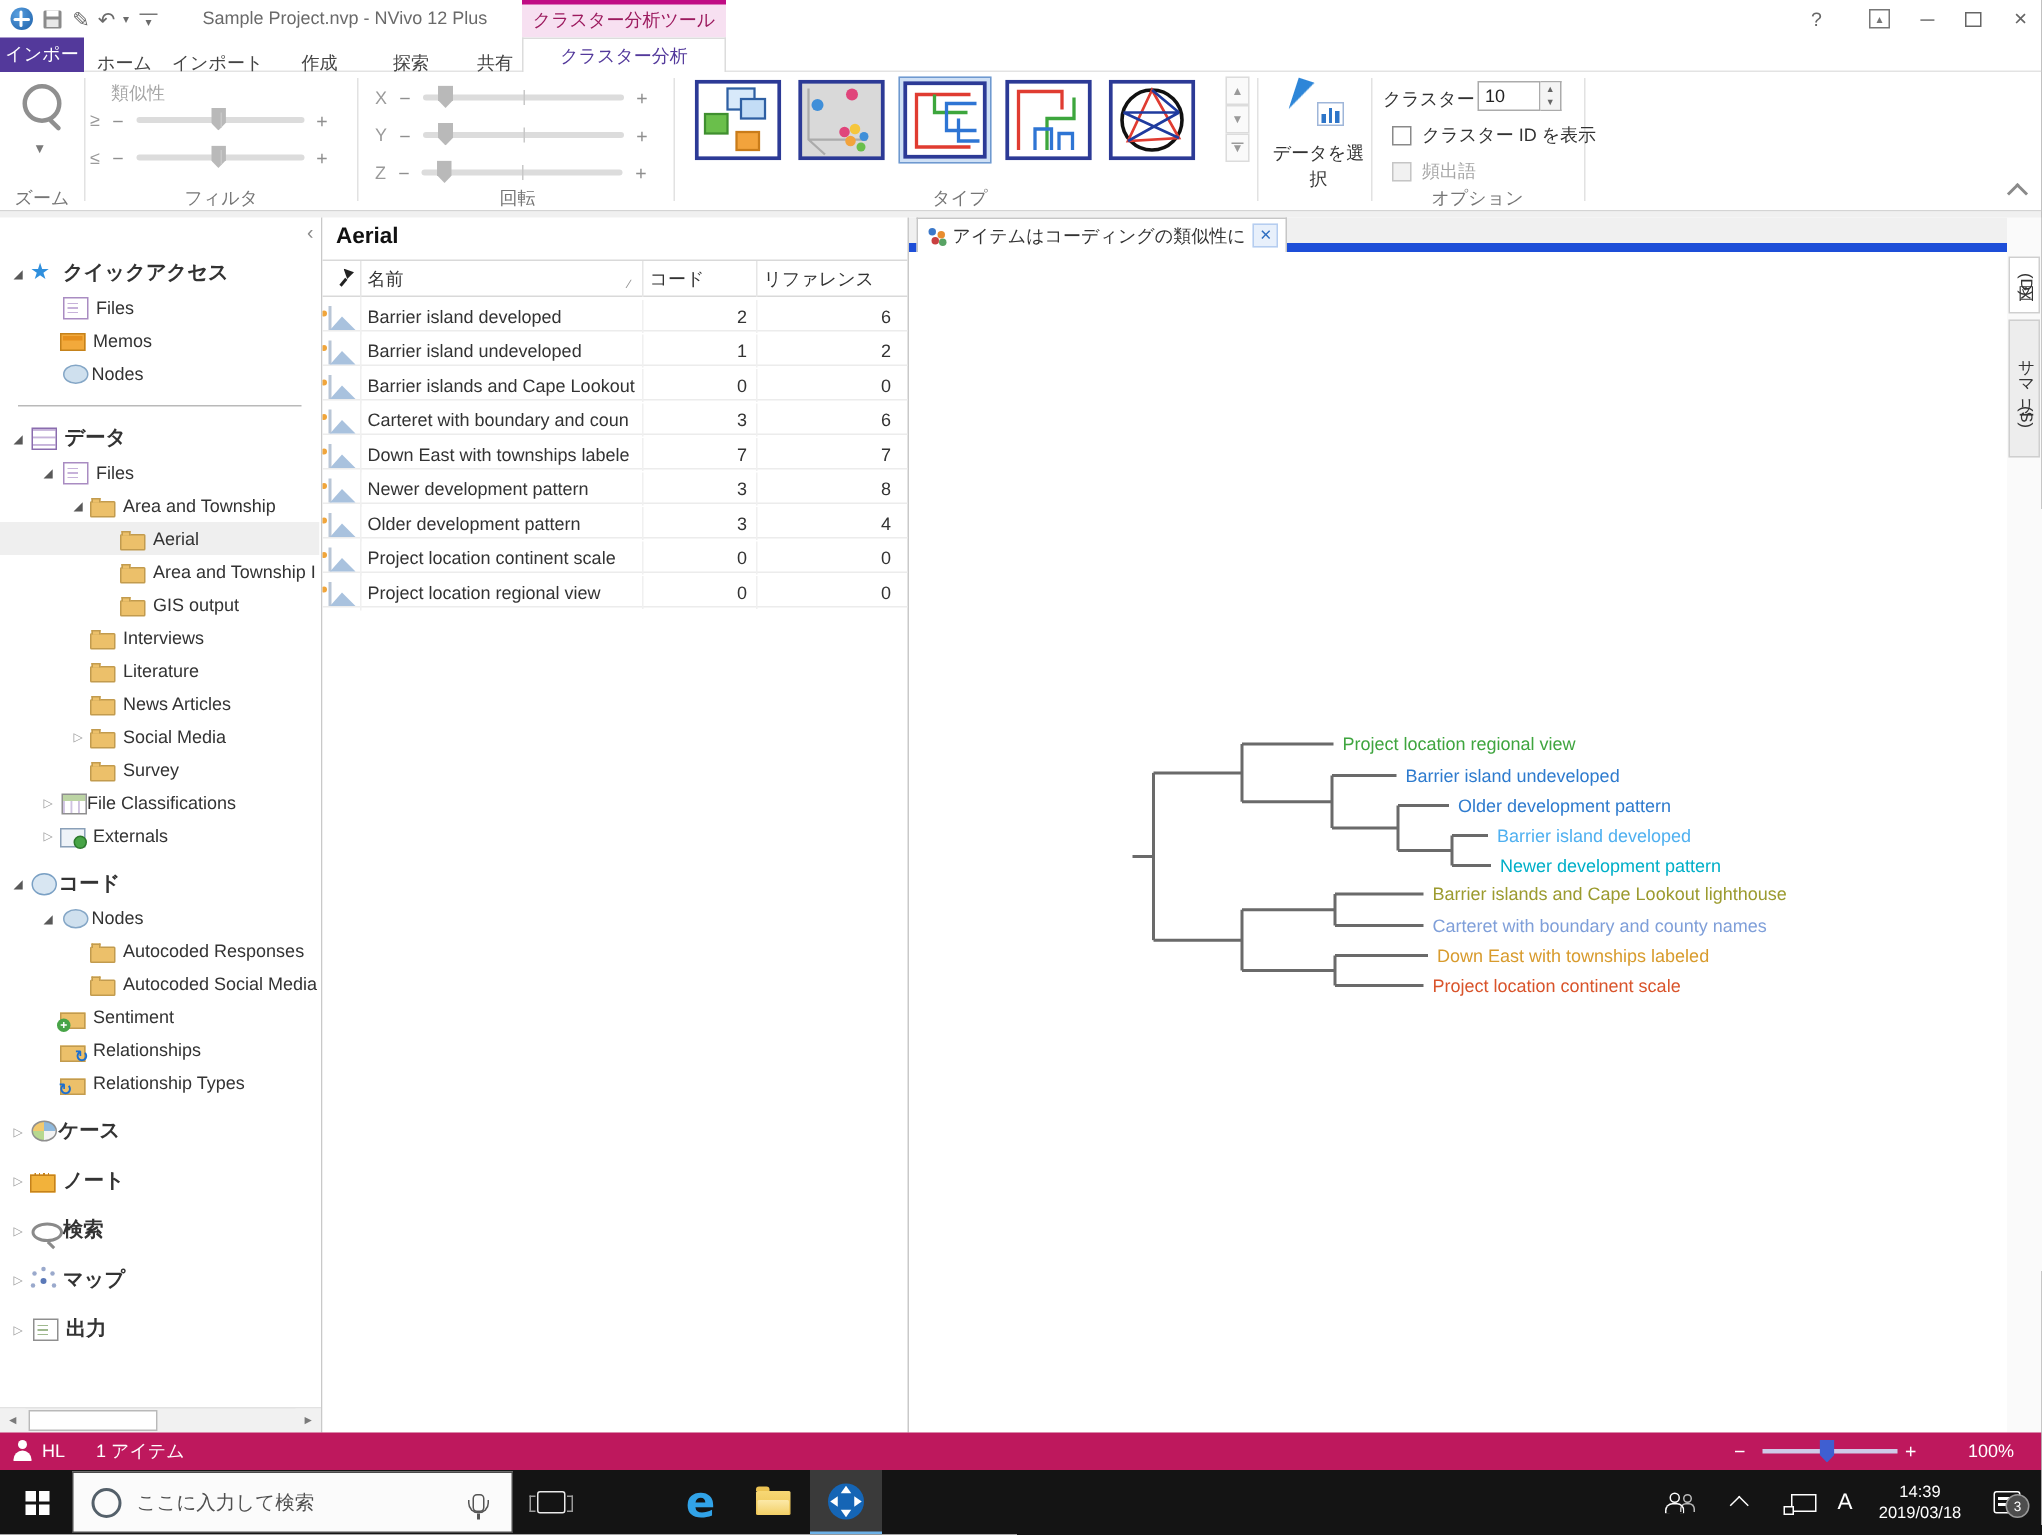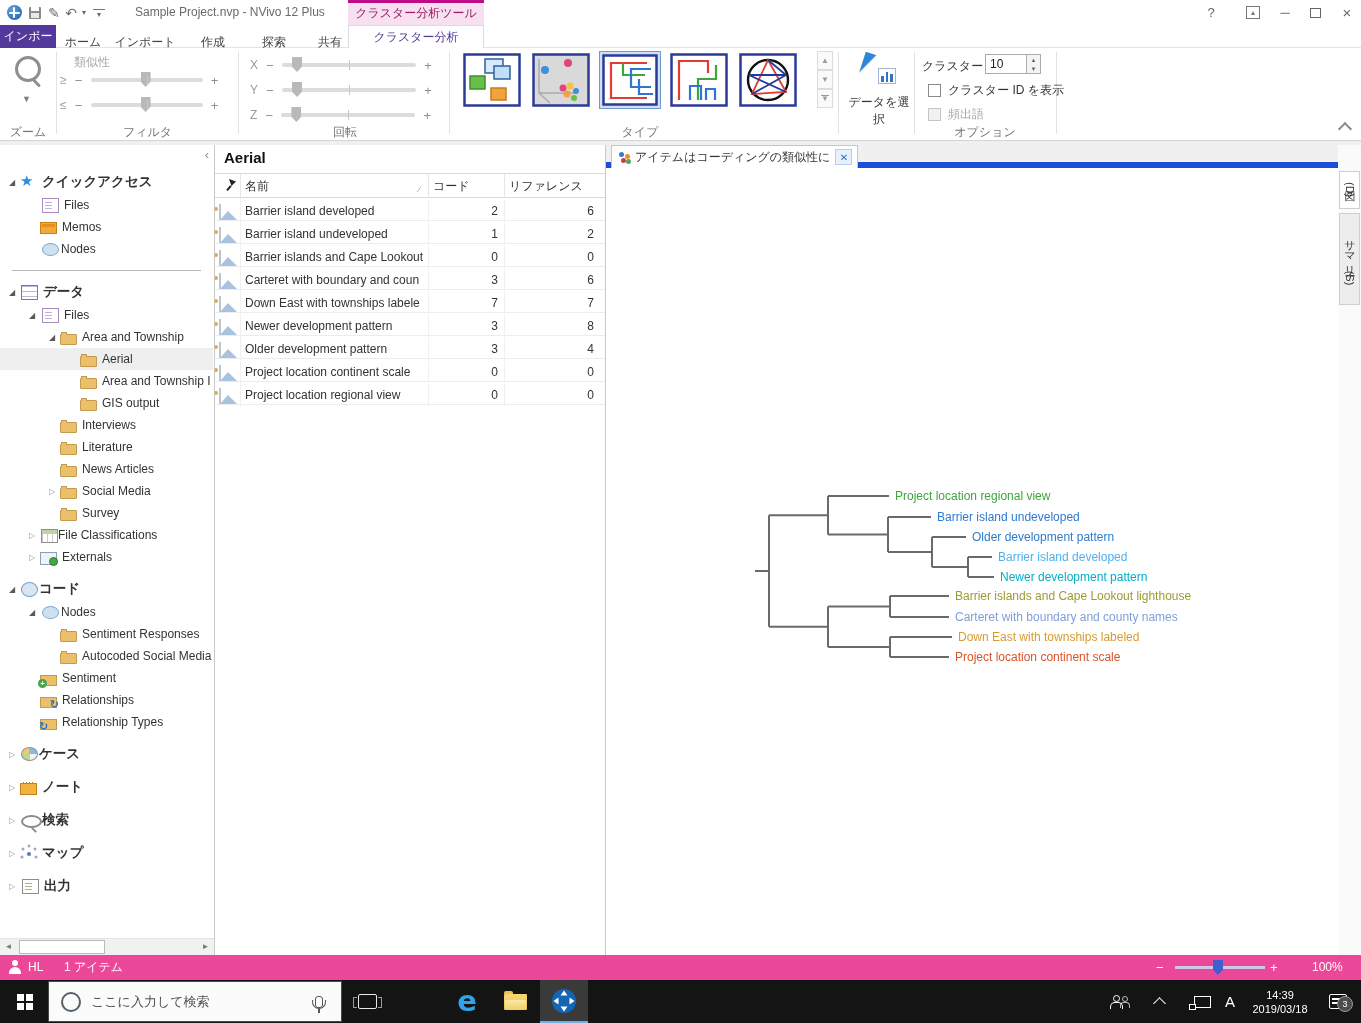--- a/index.html
+++ b/index.html
@@ -161,21 +161,21 @@
 
   
   #sidetabs{position:absolute;left:1338px;top:4px;bottom:0;width:23px;background:#fafafa;}
   .vtab{position:absolute;left:1px;width:21px;box-sizing:border-box;border:1px solid #cfcfcf;
         writing-mode:vertical-rl;text-orientation:mixed;display:flex;align-items:center;justify-content:center;
         font-size:11px;color:#333;background:#ededed;}
   #vtab-diagram{top:26px;height:38px;background:#fff;}
   #vtab-summary{top:68px;height:92px;}
 
   
-  #statusbar{position:absolute;top:955px;left:0;width:1361px;height:25px;background:#ec4899;color:#fff;}
+  #statusbar{position:absolute;top:955px;left:0;width:1361px;height:25px;background:#be185d;color:#fff;}
   .person-i{position:absolute;width:14px;height:14px;}
   .person-i::before{content:"";position:absolute;left:4px;top:0;width:6px;height:6px;border-radius:50%;background:#fff;}
   .person-i::after{content:"";position:absolute;left:1px;top:7px;width:12px;height:7px;border-radius:6px 6px 0 0;background:#fff;}
   #status-zoom-track{position:absolute;left:1175px;top:11px;width:90px;height:3px;background:#cfc9e8;}
   #status-zoom-thumb{position:absolute;left:38px;top:-6px;width:10px;height:15px;background:#3f5fd1;clip-path:polygon(0 0,100% 0,100% 65%,50% 100%,0 65%);}
   .szsign{position:absolute;top:0;height:25px;line-height:25px;color:#fff;font-size:13px;}
 
   
   #taskbar{position:absolute;top:980px;left:0;width:1361px;height:43px;background:#141414;}
   #start-btn{position:absolute;left:0;top:0;width:48px;height:43px;display:flex;align-items:center;justify-content:center;}
@@ -507,21 +507,21 @@
             <span class="tlabel">コード</span>
           </div>
           <div class="tree-row" style="padding-left: 24px;">
             <span class="texp">◢</span>
             <span class="ticon i-node"></span>
             <span class="tlabel">Nodes</span>
           </div>
           <div class="tree-row" style="padding-left: 44px;">
             <span class="texp"></span>
             <span class="ticon i-folder"></span>
-            <span class="tlabel">Sentiment Responses</span>
+            <span class="tlabel">Autocoded Responses</span>
           </div>
           <div class="tree-row" style="padding-left: 44px;">
             <span class="texp"></span>
             <span class="ticon i-folder"></span>
             <span class="tlabel">Autocoded Social Media</span>
           </div>
           <div class="tree-row" style="padding-left: 24px;">
             <span class="texp"></span>
             <span class="ticon i-sent"></span>
             <span class="tlabel">Sentiment</span>

